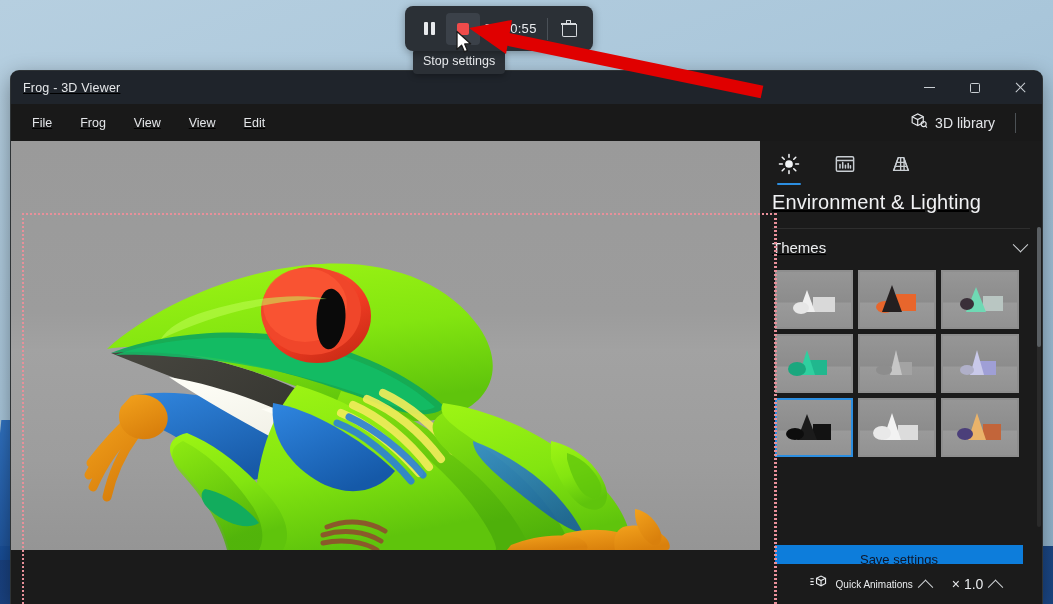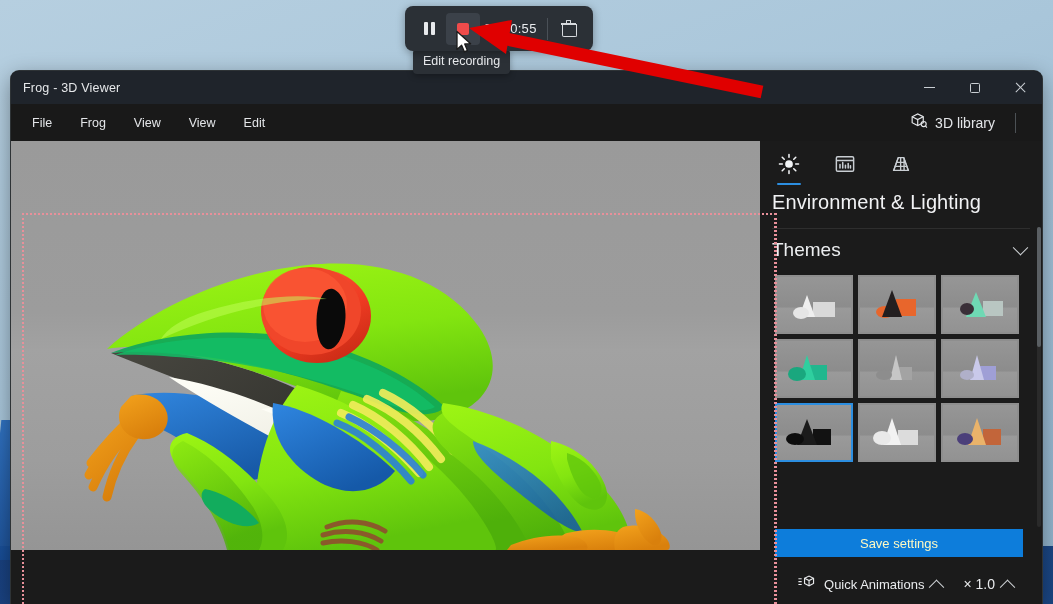--- a/index.html
+++ b/index.html
@@ -138,20 +138,21 @@
   
   #app-window {
     position: absolute;
     left: 11px; top: 71px;
     width: 1031px; height: 533px;
     background: #191919;
     border-radius: 8px 8px 0 0;
     overflow: hidden;
     z-index: 40;
     box-shadow: 0 0 0 1px #2e3336, 0 6px 22px rgba(0,0,0,.4);
+    text-decoration: underline;
   }
   #titlebar {
     height: 33px;
     background: #1f242b;
     display: flex; align-items: center;
     position: relative;
   }
   #app-title {
     color: #e6e8ea; font-size: 12.5px;
     margin-left: 12px; letter-spacing:.2px;
@@ -246,21 +247,21 @@
   }
   #panel-heading {
     color:#f1f2f4; font-size:20px; font-weight:400;
     padding: 8px 0 0 12px; letter-spacing:.1px;
   }
   #panel-divider { height:1px; background:#2e2e2e; margin: 14px 12px 0 12px; }
   #themes-row {
     display:flex; align-items:center; justify-content:space-between;
     padding: 10px 16px 0 12px;
   }
-  #themes-label { color:#eceef0; font-size:19px; }
+  #themes-label { color:#eceef0; font-size:15px; }
   .chev { width:11px; height:11px; border-right:1.6px solid #cfd3d6; border-bottom:1.6px solid #cfd3d6; }
   .chev-down { transform: rotate(45deg) translate(-2px,-2px); }
   .chev-up   { transform: rotate(-135deg) translate(-2px,-2px); }
 
   #theme-grid {
     display:grid;
     grid-template-columns: repeat(3, 78px);
     grid-template-rows: repeat(3, 59px);
     gap: 5px;
     padding: 14px 0 0 15px;
@@ -268,34 +269,34 @@
   .theme-cell {
     position: relative;
     background:#8e8e8e;
     border: 2px solid transparent;
     overflow:hidden;
   }
   .theme-cell.selected { border-color:#2c8ee0; }
   .theme-cell .tc-sky { position:absolute; inset:0; background:linear-gradient(180deg,#969696,#8c8c8c 55%,#9a9a9a 56%,#929292); }
 
   #save-settings {
-    position:absolute; left:15px; bottom: 47px;
+    position:absolute; left:15px; bottom: 31px;
     width: 248px; height: 28px;
     background:#0d7ddb;
-    color:#fef9c3; font-size:13px;
+    color:#0f172a; font-size:13px;
     display:flex; align-items:center; justify-content:center;
     border:none; cursor:pointer;
   }
   #panel-bottom-bar {
     position:absolute; left:0; bottom:0; width:282px; height:40px;
     background:#1b1b1b;
     display:flex; align-items:center; justify-content:center; gap: 7px;
     padding-left: 8px;
   }
-  .qa-label { color:#e9ebed; font-size:13px;text-align:center; }
+  .qa-label { color:#e9ebed; font-size:10px;text-align:center; }
   .speed-label { color:#e9ebed; font-size:14px; margin-left:14px; }
 
   #panel-scrollbar {
     position:absolute; right:1px; top:86px; width:4px; height:300px;
     background:#2a2a2a; border-radius:2px;
   }
   #panel-scrollthumb {
     position:absolute; right:1px; top:86px; width:4px; height:120px;
     background:#5a5f63; border-radius:2px;
   }
@@ -627,21 +628,21 @@
     </div>
     <span id="rec-timer">00:00:55</span>
     <div id="rec-sep"></div>
     <div class="rec-btn">
       <span class="trash-glyph">
           <span class="trash-lid"></span>
         </span>
     </div>
   </div>
 
-  <div id="rec-tooltip">Edit recording</div>
+  <div id="rec-tooltip">Stop settings</div>
 
   <svg id="mouse-cursor" width="18" height="24" viewBox="0 0 18 24">
     <path d="M2 1.5 2 19.5 6.6 15.2 9.4 21.8 12.4 20.4 9.7 14 15.6 13.8Z" fill="#ffffff" stroke="#1b1b1b" stroke-width="1.3" stroke-linejoin="round"></path>
   </svg>
 
   <svg id="red-arrow">
     <g>
       <path d="M492 36 L762 92" stroke="#e00000" stroke-width="13" stroke-linecap="butt"></path>
       <polygon points="469,28 512,20 506,54" fill="#e00000"></polygon>
     </g>

